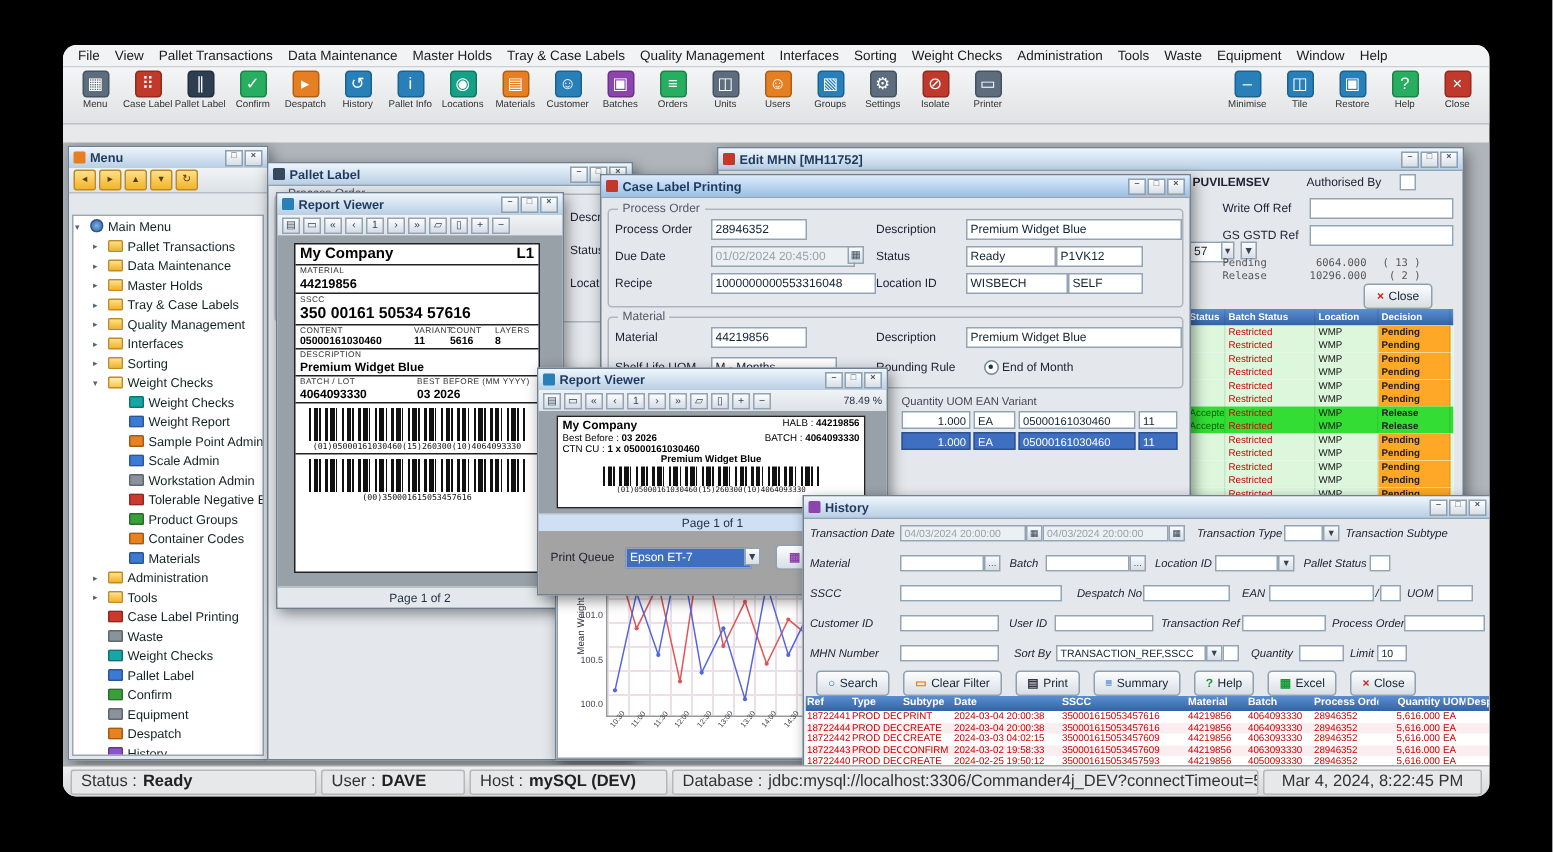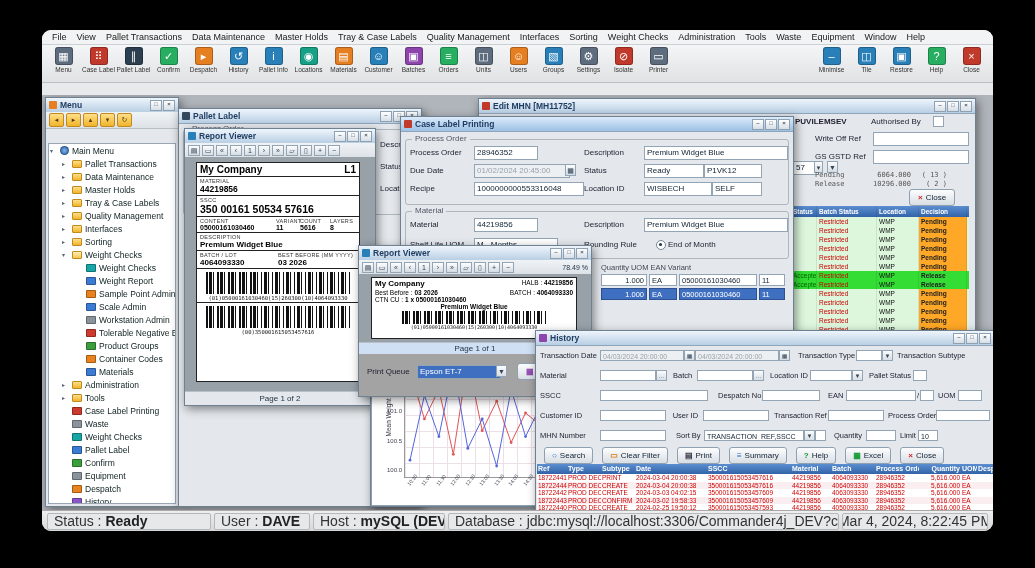--- a/index.html
+++ b/index.html
@@ -15,21 +15,21 @@
   .menu-item{font-size:9px;color:#1b1b1b;white-space:nowrap;}
   .toolbar{height:35px;background:linear-gradient(#f4f5f6,#e0e2e4);border-bottom:1px solid #bcc0c4;display:flex;align-items:flex-start;padding:1px 4px;}
   .tb-group{display:flex;}
   .tb-item{width:35px;display:flex;flex-direction:column;align-items:center;gap:1px;padding-top:1px;cursor:default;}
   .tb-ico{width:18px;height:18px;border-radius:3px;color:#fff;font-size:11px;line-height:18px;text-align:center;box-shadow:inset 0 0 0 1px rgba(0,0,0,.25);}
   .tb-label{font-size:6.5px;color:#333;white-space:nowrap;}
   .tb-spacer{flex:1;}
   .t-slate{background:#5d6d7e}.t-red{background:#c0392b}.t-dark{background:#2c3e50}.t-green{background:#27ae60}
   .t-orange{background:#e67e22}.t-blue{background:#2980b9}.t-teal{background:#16a085}.t-purple{background:#8e44ad}
   .desktop{position:absolute;left:0;top:65px;width:951px;height:415px;background:#b0b5bb;overflow:hidden;}
-  .statusbar{position:absolute;left:0;bottom:0;width:951px;height:21px;background:linear-gradient(#efefef,#d7d7d7);border-top:1px solid #a8a8a8;display:flex;align-items:center;padding:0 5px;gap:3px;font-size:14px;color:#333;box-sizing:border-box;}
+  .statusbar{position:absolute;left:0;bottom:0;width:951px;height:21px;background:linear-gradient(#efefef,#d7d7d7);border-top:1px solid #a8a8a8;display:flex;align-items:center;padding:0 5px;gap:3px;font-size:11px;color:#333;box-sizing:border-box;}
   .sb-seg{border:1px solid #b5b8bb;border-radius:2px;background:#e6e8ea;height:15px;display:flex;align-items:center;padding:0 6px;gap:4px;white-space:nowrap;overflow:hidden;}
   .sb-val{font-weight:bold;color:#222;}
   
   .mdi{position:absolute;background:#e4e8ec;border:1px solid #6f8090;box-shadow:2px 3px 9px rgba(0,0,0,.45);}
   .mdi-title{height:14px;background:linear-gradient(#eef5fc,#b9cfe4);border-bottom:1px solid #8fa5ba;display:flex;align-items:center;gap:3px;padding:0 3px;font-size:8.5px;font-weight:bold;color:#1d3a5f;white-space:nowrap;overflow:hidden;}
   .mdi-title.active{background:linear-gradient(#dcebfc,#9cc0e4);}
   .mdi-ico{width:8px;height:8px;border-radius:1px;flex:none;}
   .i-orange{background:#e67e22}.i-dark{background:#34495e}.i-blue{background:#2980b9}.i-red{background:#c0392b}.i-purple{background:#8e44ad}
   .winbtns{margin-left:auto;display:flex;gap:1px;}
   .wb{width:10px;height:9px;border:1px solid #8fa0b0;background:linear-gradient(#ffffff,#d6dee6);font-size:6px;line-height:7px;text-align:center;color:#456;}
@@ -65,21 +65,21 @@
   .viewer{position:absolute;left:0;right:0;background:#98a0a8;overflow:hidden;}
   .page{position:absolute;background:#fff;border:1px solid #222;}
   .rv-status{position:absolute;left:0;right:0;bottom:0;height:13px;background:#e4e8ec;border-top:1px solid #b7bfc7;text-align:center;font-size:8px;color:#234;line-height:13px;}
   .drow{border-bottom:1px solid #222;padding:1px 3px;}
   .tinylab{font-size:5.5px;color:#333;letter-spacing:.3px;}
   .bigval{font-weight:bold;color:#000;}
   .bc{background:repeating-linear-gradient(90deg,#111 0px,#111 1.5px,#fff 1.5px,#fff 3px,#111 3px,#111 6px,#fff 6px,#fff 7px,#111 7px,#111 8px,#fff 8px,#fff 11px);}
   .bccap{text-align:center;font-family:"DejaVu Sans Mono",monospace;font-size:5.5px;color:#111;}
   
   .frow{display:flex;align-items:center;height:20px;padding:0 4px;font-size:7.5px;color:#223;}
-  .flb{flex:none;white-space:nowrap;overflow:hidden;}
+  .flb{flex:none;white-space:nowrap;overflow:hidden;font-style:italic;}
   .ffd{flex:none;height:11px;background:#fff;border:1px solid #93a5b5;font-size:7px;line-height:11px;padding:0 2px;overflow:hidden;white-space:nowrap;color:#123;box-sizing:border-box;}
   .ffd.dis{background:#edf0f2;color:#98a2ab;}
   .itile{flex:none;width:11px;height:11px;background:linear-gradient(#fbfcfd,#d7dee5);border:1px solid #93a5b5;font-size:6px;text-align:center;line-height:10px;color:#345;box-sizing:border-box;}
   .ichk{flex:none;width:9px;height:9px;background:#fff;border:1px solid #93a5b5;}
   .hbtns{display:flex;align-items:center;gap:9px;padding:2px 8px;}
   .hbtn{display:flex;align-items:center;gap:3px;height:15px;padding:0 7px;border:1px solid #8fa0b0;border-radius:3px;background:linear-gradient(#fdfdfe,#d8dee4);font-size:8px;color:#123;white-space:nowrap;}
   .bglyph{font-weight:bold;font-size:8px;}
   .g-blue{color:#2266cc}.g-green{color:#119933}.g-red{color:#cc2222}.g-orange{color:#dd7711}.g-dark{color:#334}
   .htab{position:absolute;left:1px;right:1px;bottom:1px;top:119px;background:#fff;overflow:hidden;}
   .hrow{display:flex;height:7.5px;line-height:7.5px;font-size:6.5px;color:#c00;overflow:hidden;}

